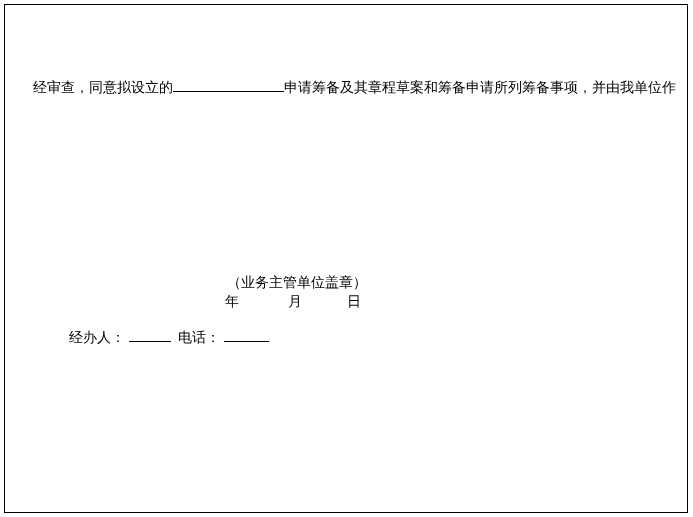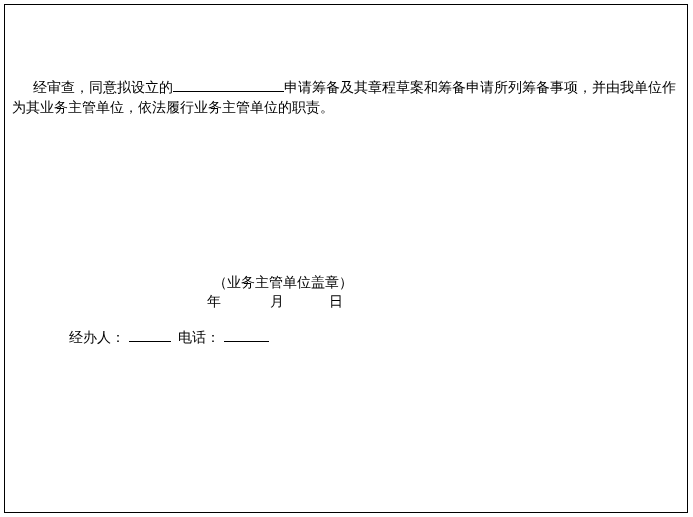--- a/index.html
+++ b/index.html
@@ -43,27 +43,27 @@
     display: inline-block;
     height: 13px;
     border-bottom: 1px solid #000000;
     vertical-align: baseline;
   }
   .blank-org { width: 111px; }
   .blank-handler { width: 42px; margin-left: 4px; margin-right: 7px; }
   .blank-phone { width: 45px; margin-left: 4px; }
   .stamp {
     position: absolute;
-    left: 213px;
+    left: 227px;
     top: 272px;
     white-space: nowrap;
   }
   .date {
     position: absolute;
-    left: 207px;
+    left: 225px;
     top: 291px;
     white-space: nowrap;
   }
   .date .year  { margin-right: 49px; }
   .date .month { margin-right: 45px; }
   .footer {
     position: absolute;
     left: 37px;
     top: 327px;
     white-space: nowrap;
@@ -71,21 +71,20 @@
   }
 </style>
 </head>
 <body>
 
 <div class="page">
   <div class="page-border"></div>
 
   <div class="para">
     <div class="line line1"><span>经审查，同意拟设立的</span><span class="blank blank-org"></span><span>申请筹备及其章程草案和筹备申请所列筹备事项，并由我单位作</span></div>
-    <div class="line">为其业务主管单位，依法履行业务主管单位的职责。</div>
   </div>
 
   <div class="stamp">（业务主管单位盖章）</div>
 
   <div class="date">
     <span class="year">年</span><span class="month">月</span><span class="day">日</span>
   </div>
 
   <div class="footer">
     <span>经办人：</span><span class="blank blank-handler"></span><span>电话：</span><span class="blank blank-phone"></span>

